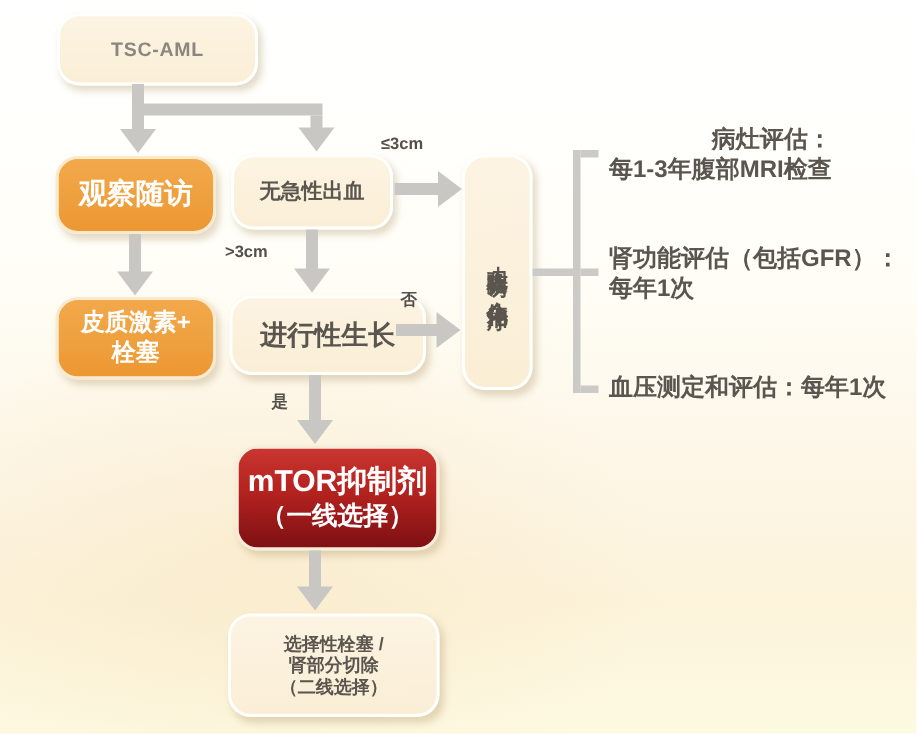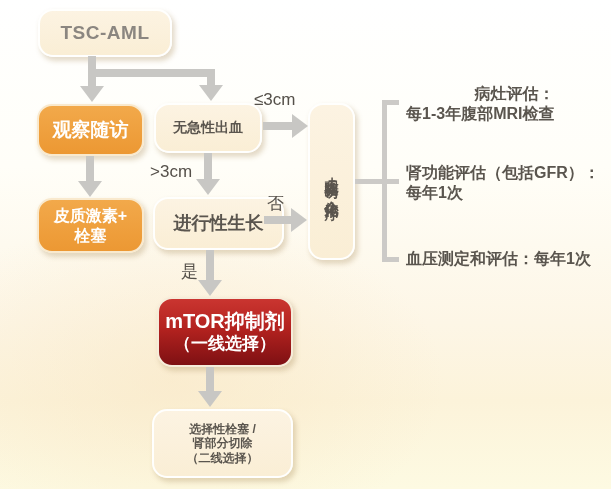--- a/index.html
+++ b/index.html
@@ -17,30 +17,30 @@
     box-sizing:border-box;line-height:1.22;
   }
   .cream{background:linear-gradient(180deg,#fcf3e2,#faeed5);color:#5a554e;}
   .orange{background:linear-gradient(180deg,#f2a94b,#ec9833);color:#ffffff;border-color:#f9e9cd;}
   .red{background:linear-gradient(180deg,#ca3530 0%,#b3221f 45%,#7e1013 100%);color:#ffffff;border-color:#f6ecda;}
   .bold{font-weight:bold;}
   .vertical{writing-mode:vertical-lr;text-orientation:upright;letter-spacing:1px;}
   .stem{position:absolute;background:#c8c7c4;}
   .head-down{position:absolute;width:0;height:0;border-left:12px solid transparent;border-right:12px solid transparent;border-top:16px solid #c8c7c4;}
   .head-right{position:absolute;width:0;height:0;border-top:12px solid transparent;border-bottom:12px solid transparent;border-left:16px solid #c8c7c4;}
-  .edge-label{position:absolute;color:#55504a;font-weight:normal;font-size:17px;}
+  .edge-label{position:absolute;color:#55504a;font-weight:bold;font-size:11px;}
   .bracket{position:absolute;background:#cccac7;}
   .fu-text{position:absolute;color:#5a554e;font-weight:600;font-size:16px;line-height:1.28;white-space:nowrap;}
 </style>
 </head>
 <body>
 
 <div class="canvas">
 
-  <div class="node cream" style="left:38px;top:9px;width:134px;height:48px;font-size:19px;color:#8b8680;letter-spacing:.5px;font-weight:600;">
+  <div class="node cream" style="left:38px;top:9px;width:134px;height:48px;font-size:13px;color:#8b8680;letter-spacing:.5px;font-weight:600;">
     <span>TSC-AML</span>
   </div>
 
   <div class="node orange bold" style="left:37px;top:104px;width:107px;height:52px;font-size:19px;">
     <span>观察随访</span>
   </div>
 
   <div class="node cream bold" style="left:154px;top:103px;width:108px;height:50px;font-size:14px;">
     <span>无急性出血</span>
   </div>

